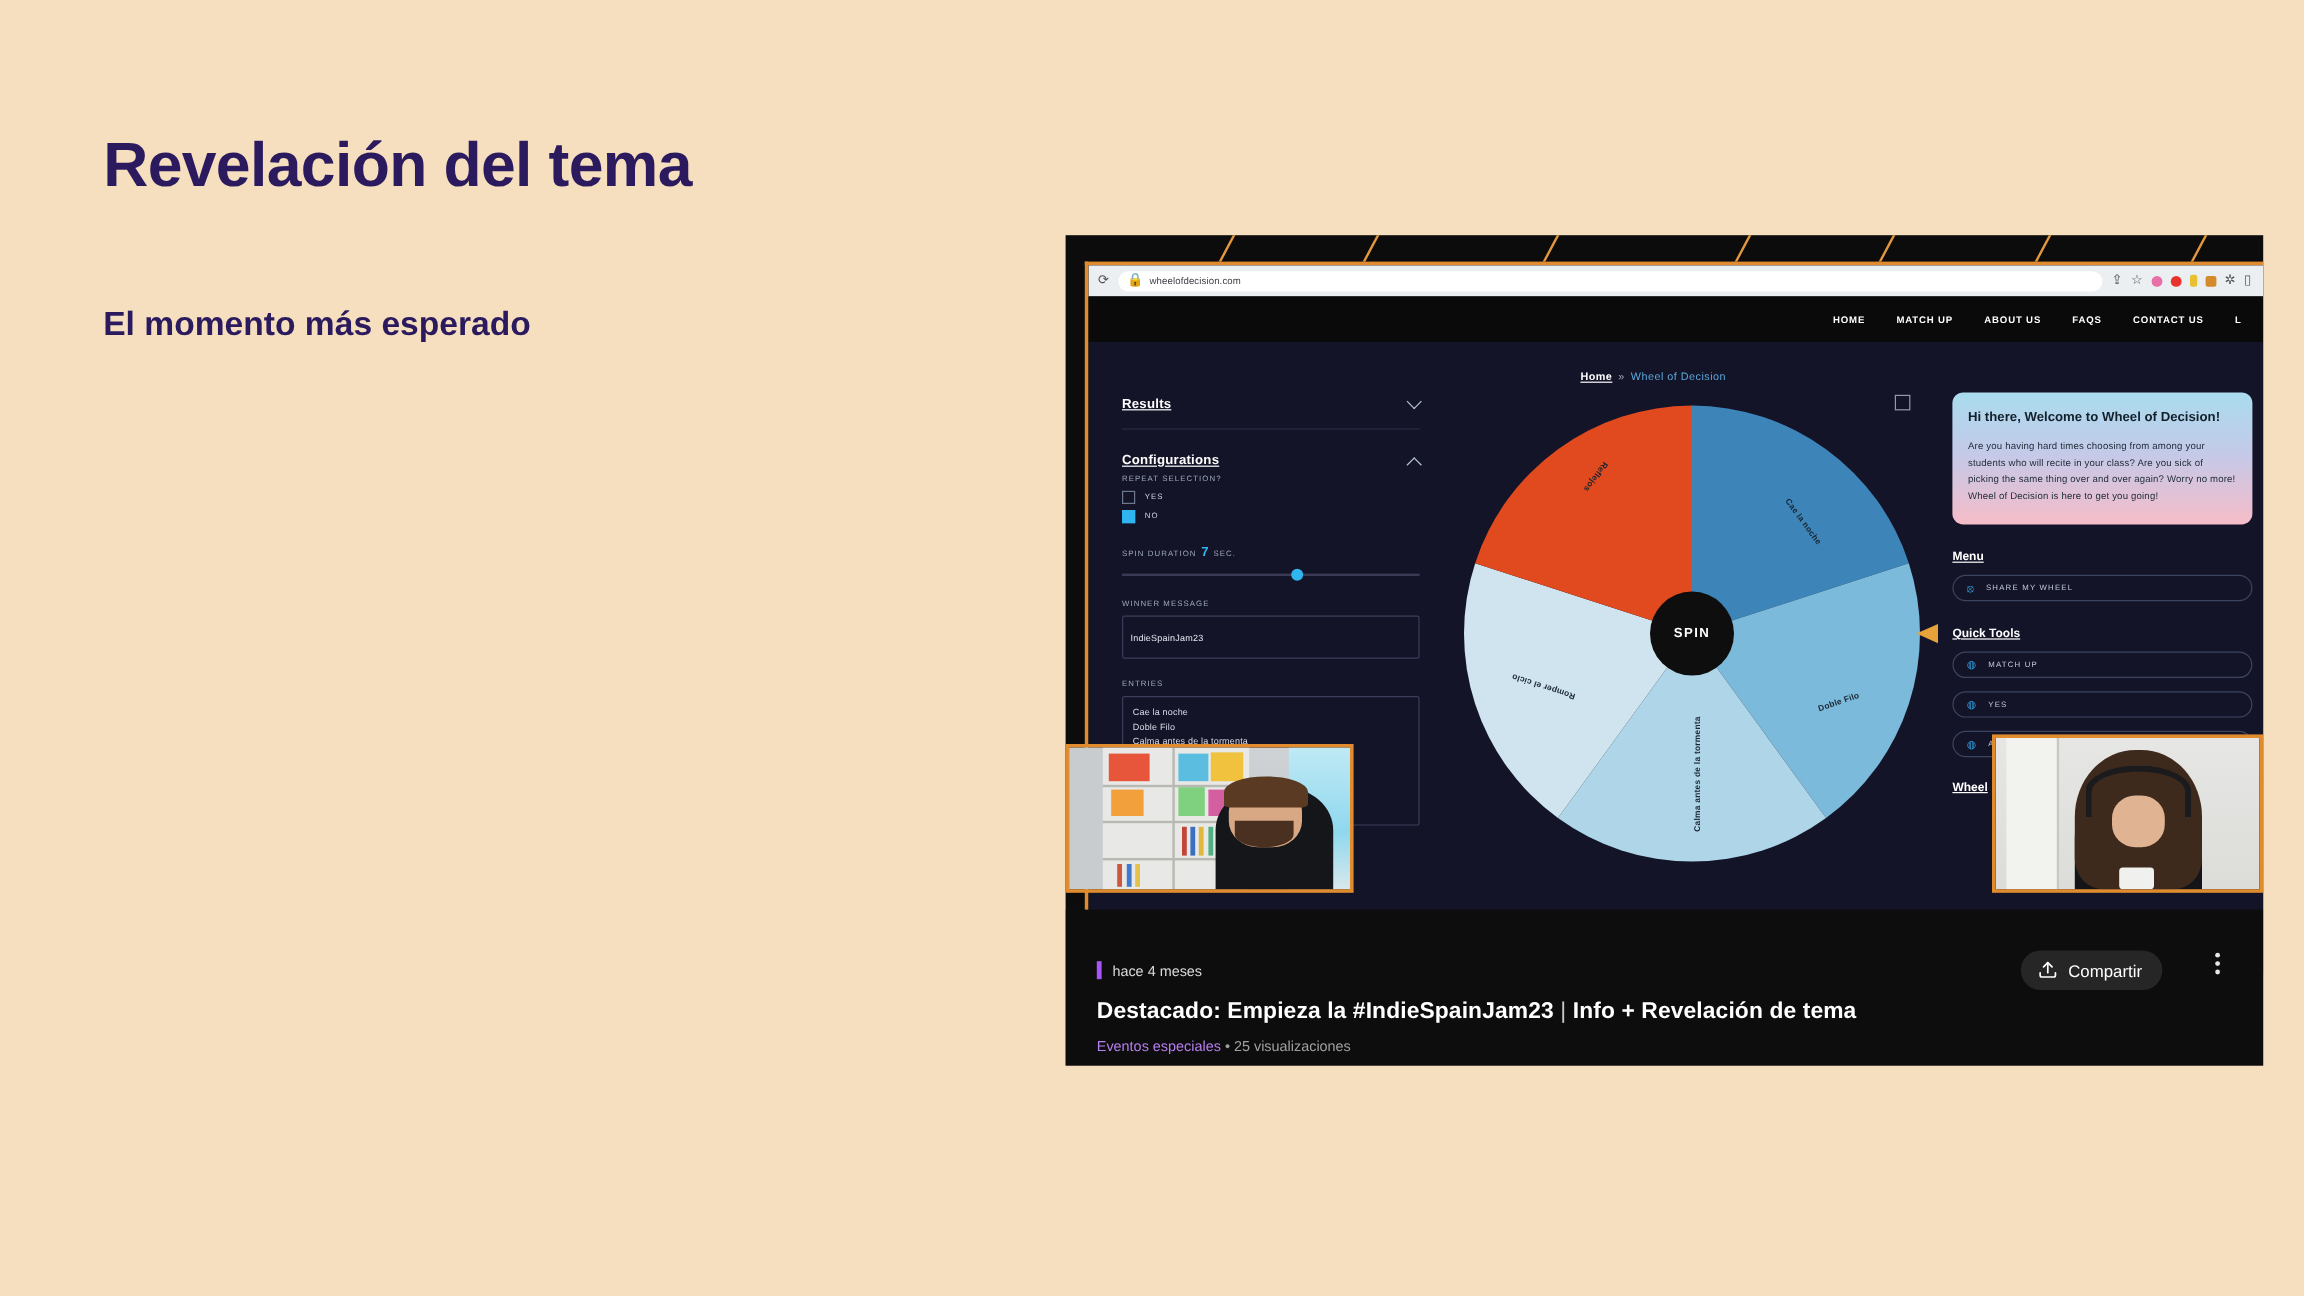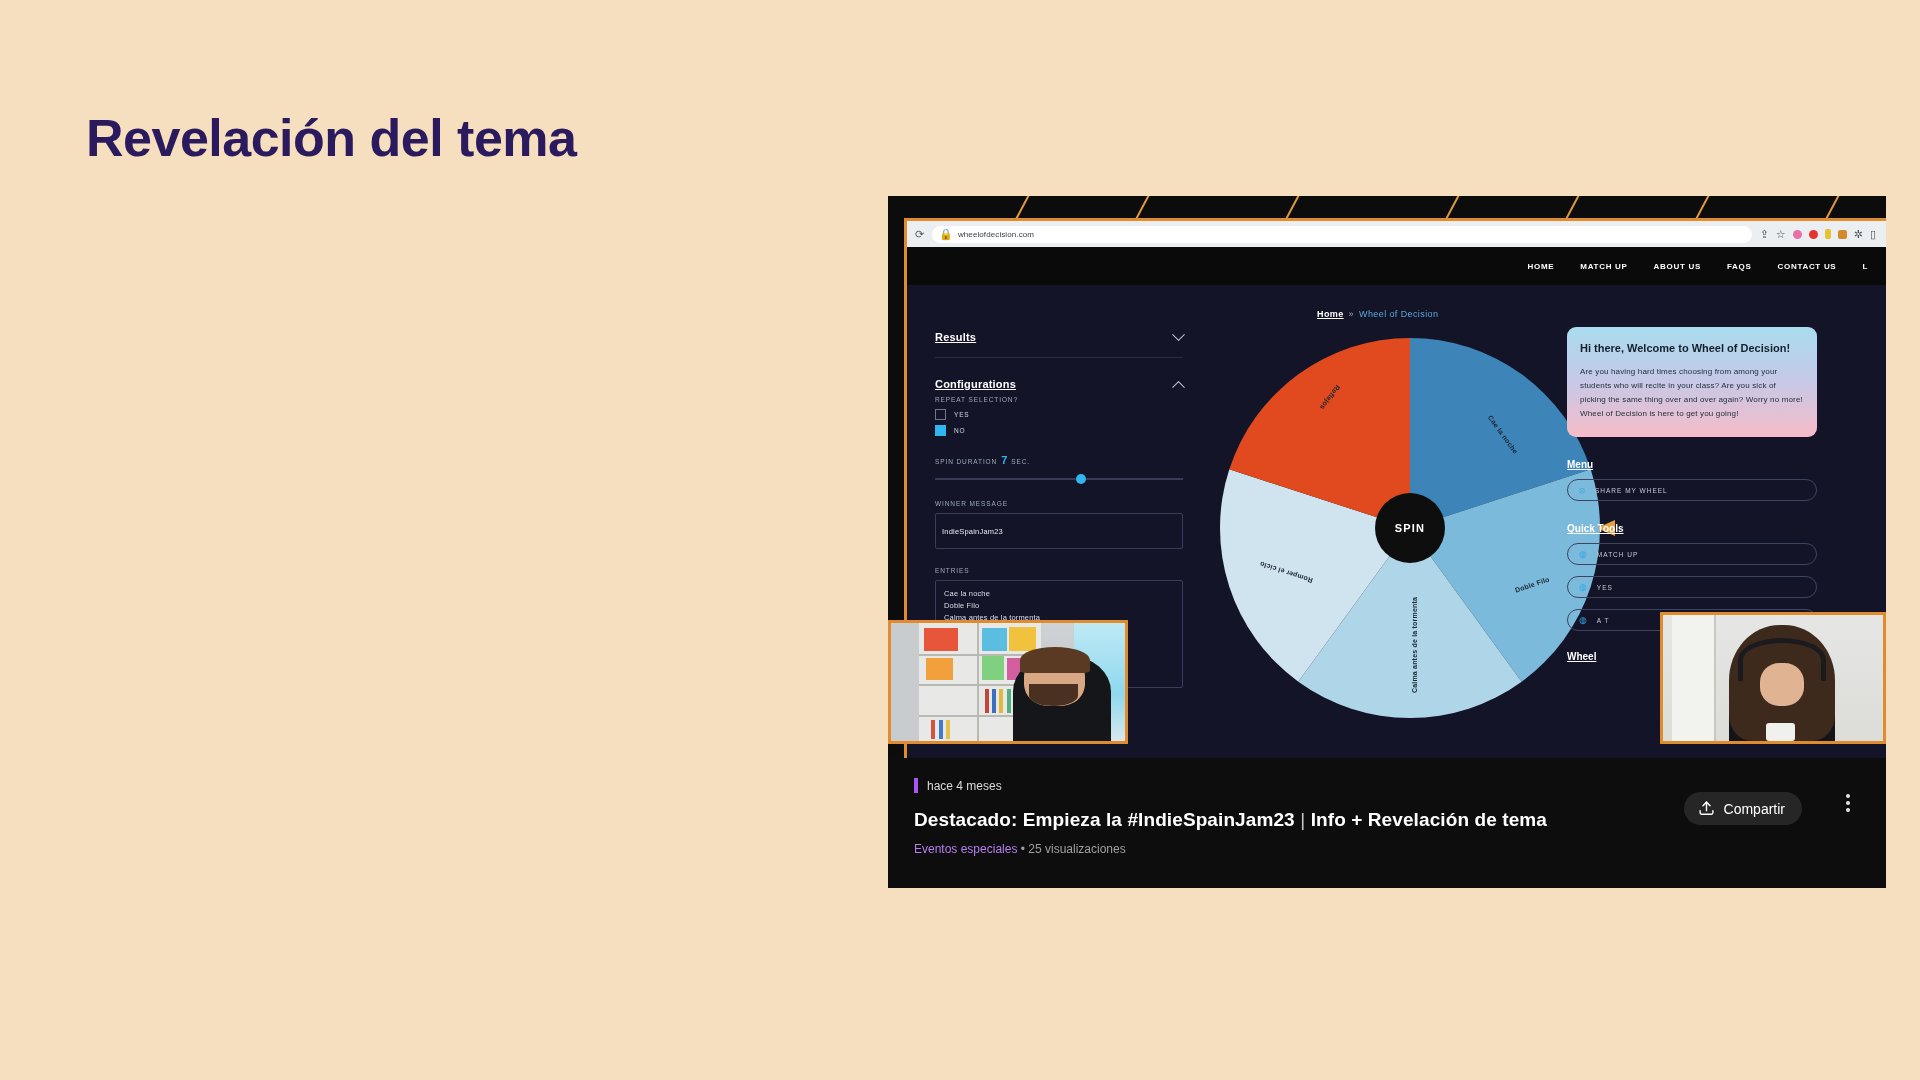--- a/index.html
+++ b/index.html
@@ -193,21 +193,21 @@
   #spin-label { font-size: 11px; font-weight: bold; color: #fff; letter-spacing: 1.2px; }
   #pointer {
     position: absolute; right: -10px; top: 50%; transform: translateY(-50%);
     width: 0; height: 0;
     border-top: 8px solid transparent; border-bottom: 8px solid transparent;
     border-right: 18px solid #e7a33a;
   }
   .seg-text { font-size: 7px; fill: #1b2530; font-weight: bold; letter-spacing: .2px; }
 
   
-  #right-panel { position: absolute; left: 660px; top: 42px; width: 250px; }
+  #right-panel { position: absolute; left: 720px; top: 42px; width: 250px; }
   #expand-icon {
     position: absolute; left: 672px; top: 44px;
     width: 13px; height: 13px;
     border: 1.5px solid #8f9ab0;
   }
   #welcome-card {
     border-radius: 9px; padding: 14px 13px 16px;
     background: linear-gradient(180deg, #a9dcee 0%, #c5c9e8 48%, #f6bcc8 100%);
   }
   #welcome-title {
@@ -291,21 +291,21 @@
     background: #f0f0ee; border-radius: 3px;
   }
 
   
   #info-bar {
     position: absolute; left: 0; bottom: 0;
     width: 998px; height: 130px;
     background: #0d0d0d;
     padding: 20px 26px 0 26px;
   }
-  #meta-row { display: flex; align-items: flex-end; gap: 9px; }
+  #meta-row { display: flex; align-items: flex-end; gap: 9px; margin-top: 23px; }
   #meta-mark { width: 4px; height: 15px; background: #a855f7; }
   #meta-time { font-size: 12px; color: #dcdcdc; }
   #video-title {
     margin-top: 16px;
     font-size: 19px; font-weight: bold; color: #ffffff;
     letter-spacing: .1px; white-space: nowrap;
   }
   #video-title .tsep { color: #c7c7c7; font-weight: normal; }
   #sub-row { margin-top: 11px; font-size: 12px; color: #a0a0a0; }
   #channel-name { color: #b77ff0; }
@@ -321,20 +321,21 @@
     display: flex; flex-direction: column; gap: 3px; align-items: center;
     cursor: pointer;
   }
   #kebab i { width: 4px; height: 4px; border-radius: 50%; background: #e6e6e6; }
 </style>
 </head>
 <body>
 
 <div id="slide-text">
   <div id="slide-title">Revelación del tema</div>
+  <div id="slide-sub-1" class="slide-sub">El momento más esperado</div>
 </div>
 
 <div id="video-card">
 
   <div id="deco-lines">
     <i style="left:150px"></i>
       <i style="left:270px"></i>
       <i style="left:420px"></i>
     <i style="left:580px"></i>
       <i style="left:700px"></i>

